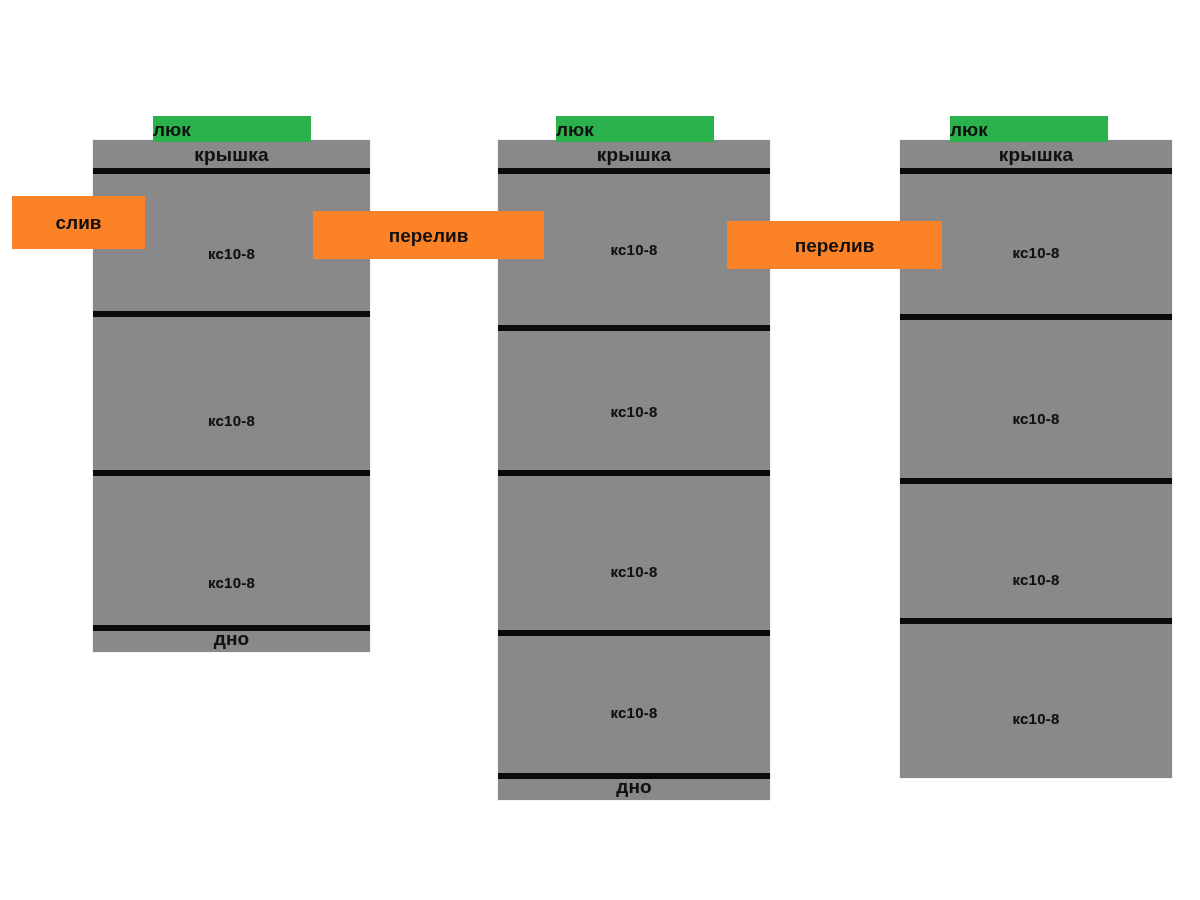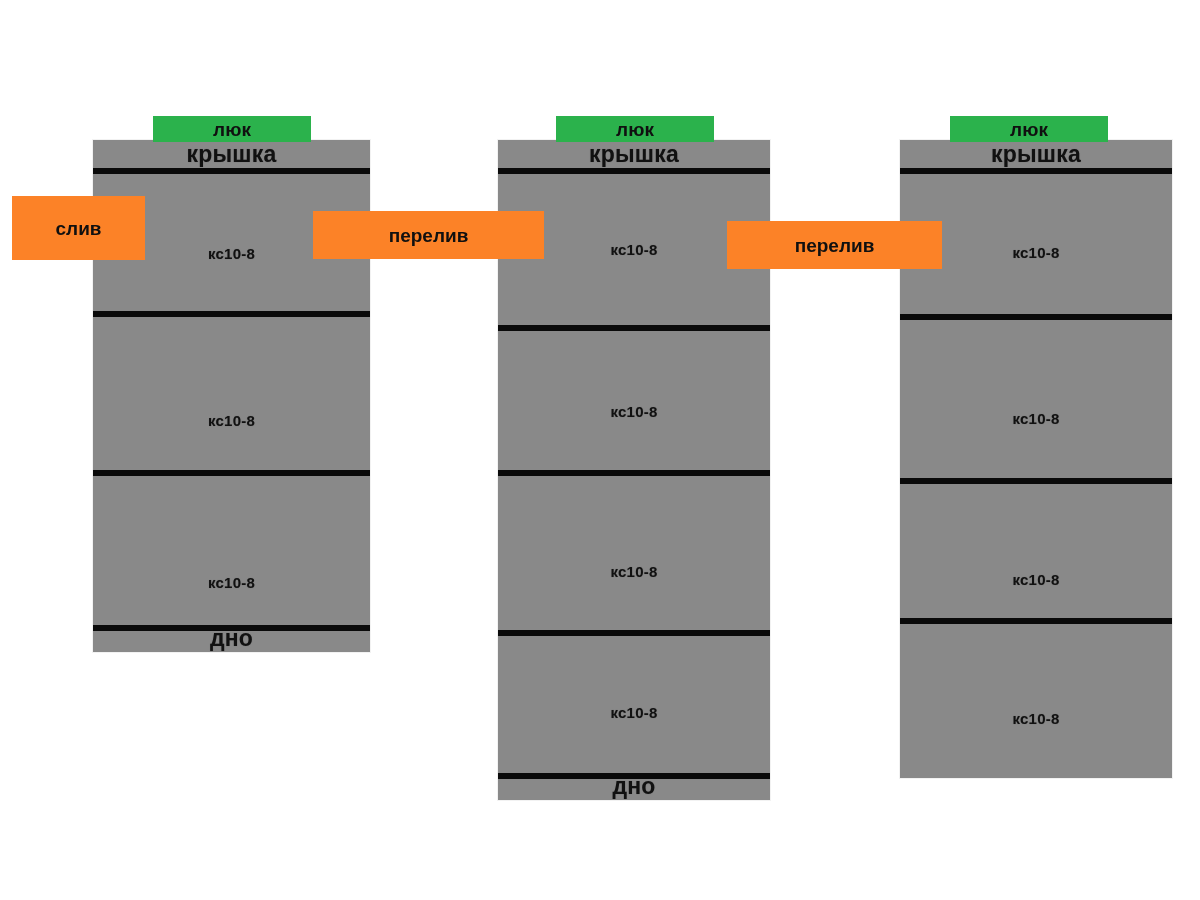--- a/index.html
+++ b/index.html
@@ -33,37 +33,37 @@
   .section-label{
     color:#111111;
     font-weight:bold;
     font-size:15px;
     letter-spacing:0.2px;
     line-height:1;
     white-space:nowrap;
     text-shadow:0 0 1px rgba(0,0,0,.25);
   }
   .section.lid .section-label,
-  .section.floor .section-label{font-size:23px;}
+  .section.floor .section-label{font-size:19px;}
 
   
   .divider{
     position:absolute;
     left:0;right:0;
     height:6px;
     background:#0a0a0a;
   }
 
   
   .hatch{
     position:absolute;
     background:#2bb24c;
     display:flex;
     align-items:center;
-    justify-content:center;
+    justify-content:flex-start;
   }
   .hatch-label{
     color:#101010;
     font-weight:bold;
     font-size:19px;
     line-height:1;
     white-space:nowrap;
   }
 
   
@@ -155,21 +155,21 @@
         <span class="section-label">кс10-8</span>
       </div>
       <div class="divider" style="top: 28px;"></div>
       <div class="divider" style="top: 174px;"></div>
       <div class="divider" style="top: 338px;"></div>
       <div class="divider" style="top: 478px;"></div>
     </div>
     <div class="hatch" style="left: 950px; top: 116px; width: 158px; height: 26px;">
       <span class="hatch-label">люк</span>
     </div>
-    <div class="pipe" style="left: 12px; top: 196px; width: 133px; height: 64px;">
+    <div class="pipe" style="left: 12px; top: 196px; width: 133px; height: 53px;">
       <span class="pipe-label">слив</span>
     </div>
     <div class="pipe" style="left: 313px; top: 211px; width: 231px; height: 48px;">
       <span class="pipe-label">перелив</span>
     </div>
     <div class="pipe" style="left: 727px; top: 221px; width: 215px; height: 48px;">
       <span class="pipe-label">перелив</span>
     </div>
   </div>
 

